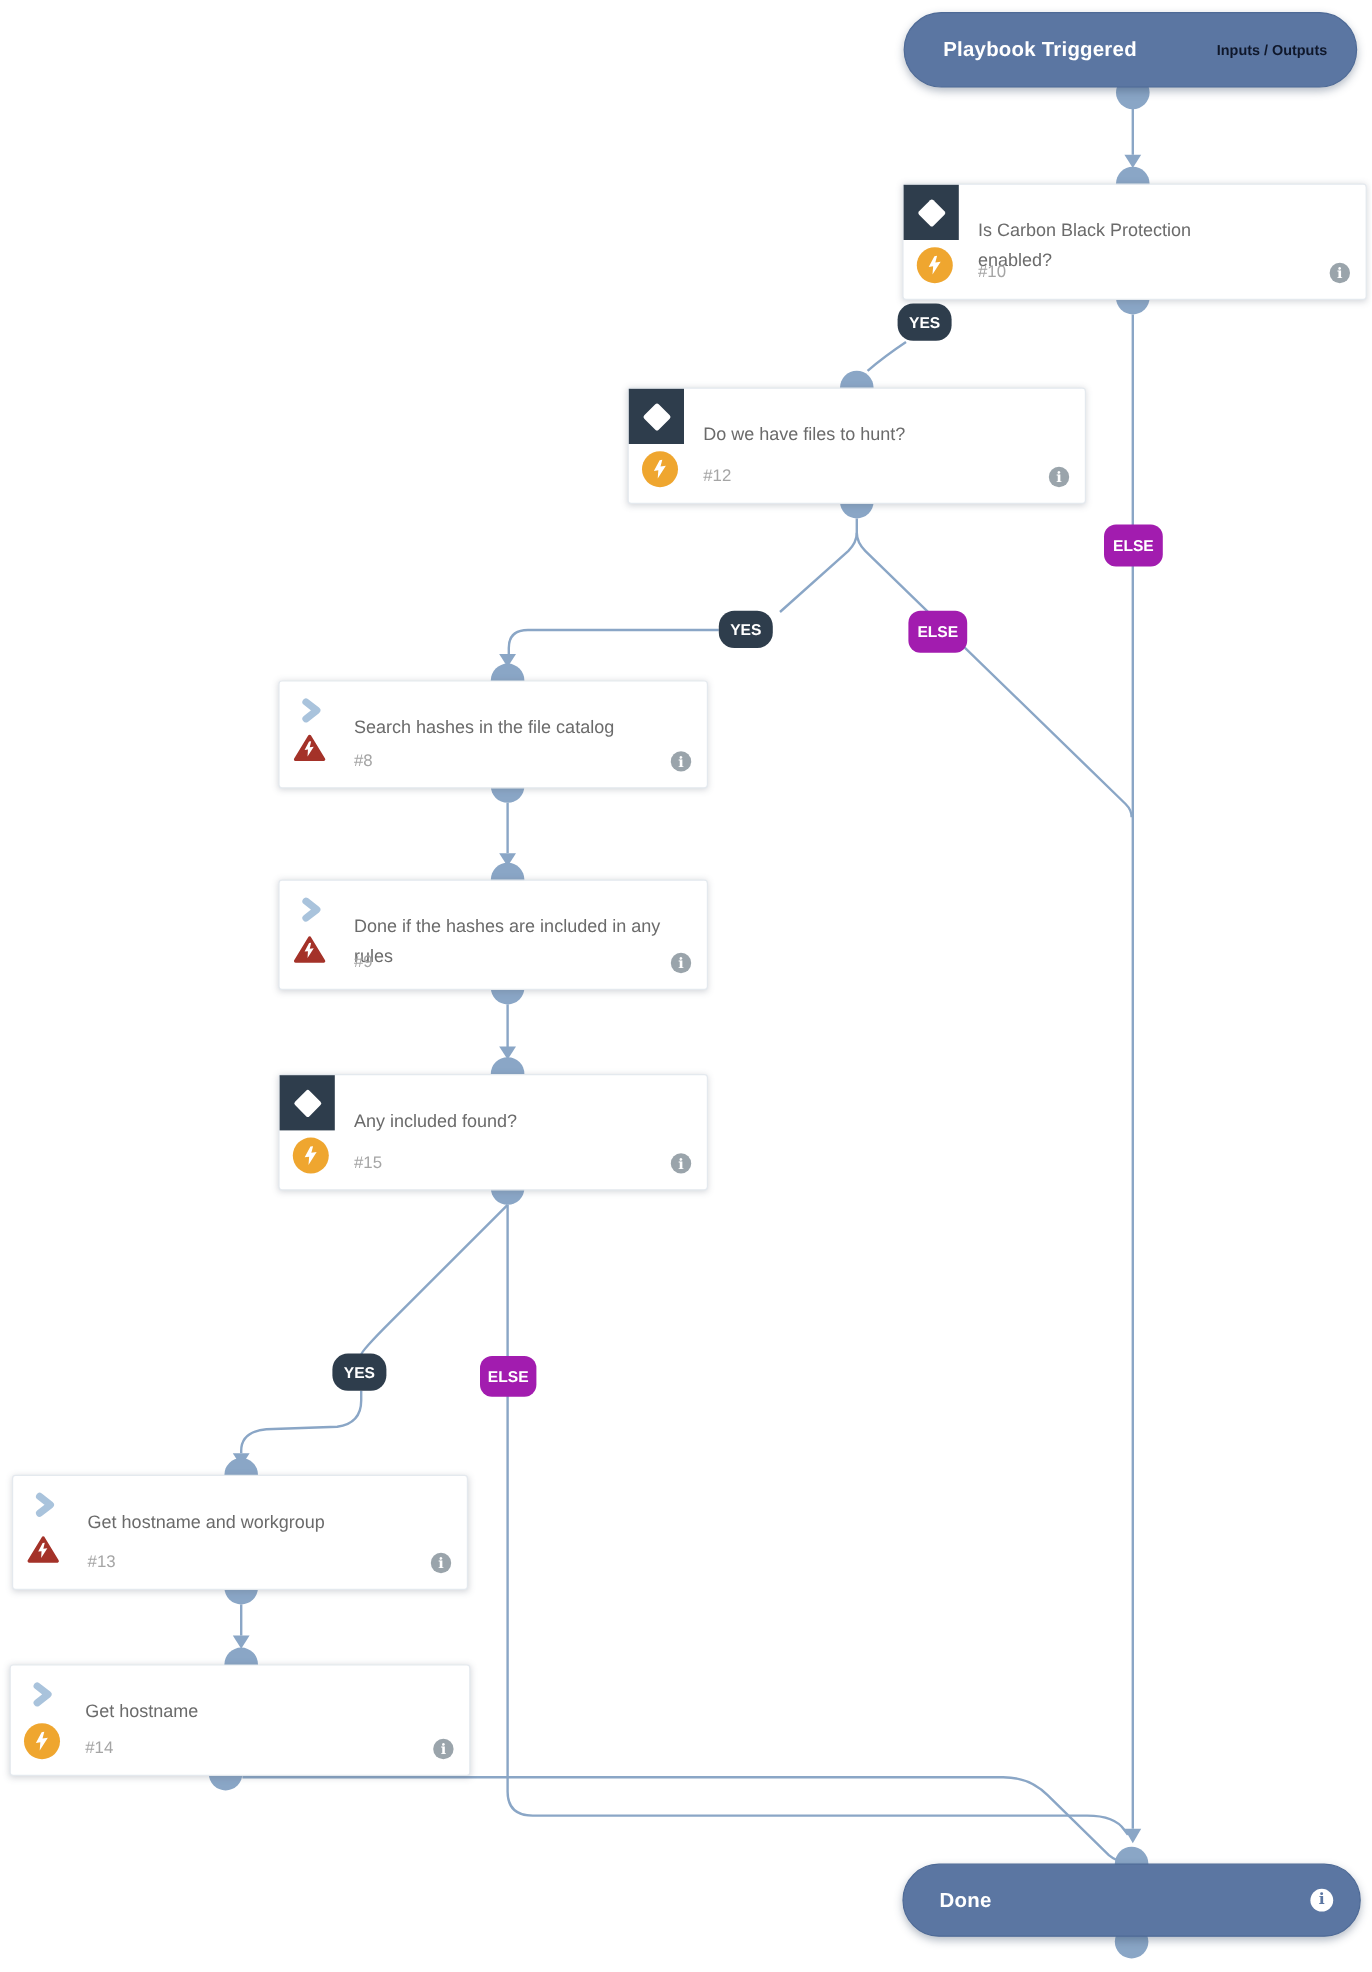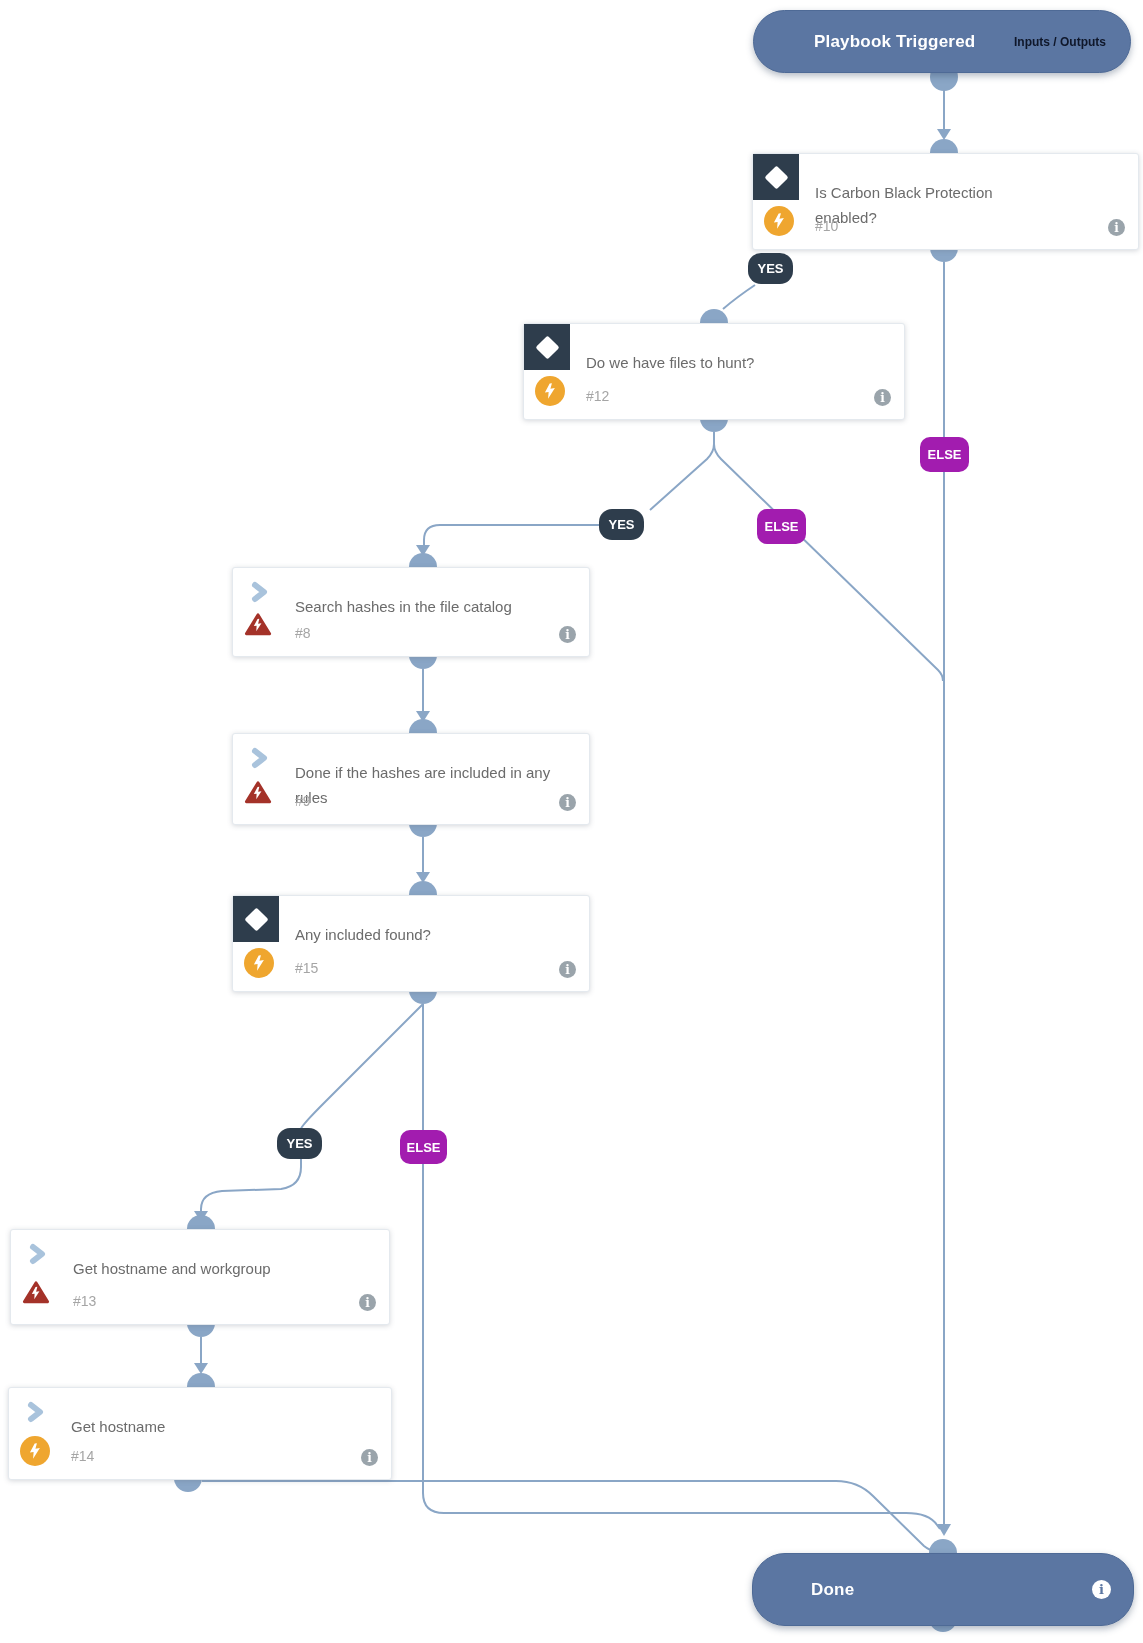--- a/index.html
+++ b/index.html
@@ -2,21 +2,21 @@
 <html><head>
 <meta charset="utf-8">
 <style>
   html,body{margin:0;padding:0;background:#fff;}
   .canvas{position:relative;width:1143px;height:1643px;background:#ffffff;overflow:hidden;
           font-family:"Liberation Sans",sans-serif;}
   svg.wires{position:absolute;left:0;top:0;z-index:0;}
   
   .pill{position:absolute;z-index:2;background:#5b76a2;border:1px solid #4e6a96;border-radius:33px;
         box-shadow:0 3px 7px rgba(40,60,90,.35);display:flex;align-items:center;color:#fff;}
-  .pill .ptitle{font-size:17px;font-weight:bold;letter-spacing:.2px;margin-left:28px;}
+  .pill .ptitle{font-size:17px;font-weight:bold;letter-spacing:.2px;}
   .pill .pright{margin-left:auto;font-size:12px;font-weight:bold;color:#0f172a;}
   
   .card{position:absolute;z-index:2;background:#fff;border:1px solid #e4e9ee;border-radius:3px;
         box-shadow:0 1px 5px rgba(90,100,115,.25);}
   .card .title{position:absolute;left:62px;top:26px;right:38px;font-size:15px;line-height:25px;color:#6b6b6b;}
   .card .title.narrow{max-width:205px;}
   .dsq{position:absolute;left:0;top:0;width:46px;height:46px;background:#2e3d4c;
        display:flex;align-items:center;justify-content:center;}
   .diamond{width:17px;height:17px;background:#fff;border-radius:2px;transform:rotate(45deg);}
   .chev{position:absolute;left:14px;top:12px;}
@@ -200,18 +200,18 @@
     <div class="title">Get hostname</div>
     <div class="bolt-circle">
       <svg width="18" height="18" viewBox="0 0 24 24">
           <path fill="#fff" d="M13 2 L5 13 H10 L8 22 L19 9 H13 L16 2 Z" transform="rotate(-8 12 12)"></path>
         </svg>
     </div>
     <div class="num">#14</div>
     <div class="info">i</div>
   </div>
 
-  <div class="pill" style="left:752px;top:1553px;width:382px;height:73px;padding:0 22px 0 30px;box-sizing:border-box;">
+  <div class="pill" style="left:752px;top:1553px;width:382px;height:61px;padding:0 22px 0 30px;box-sizing:border-box;">
     <span class="ptitle">Done</span>
     <span class="info-light">i</span>
   </div>
 
 </div>
 
 </body></html>

